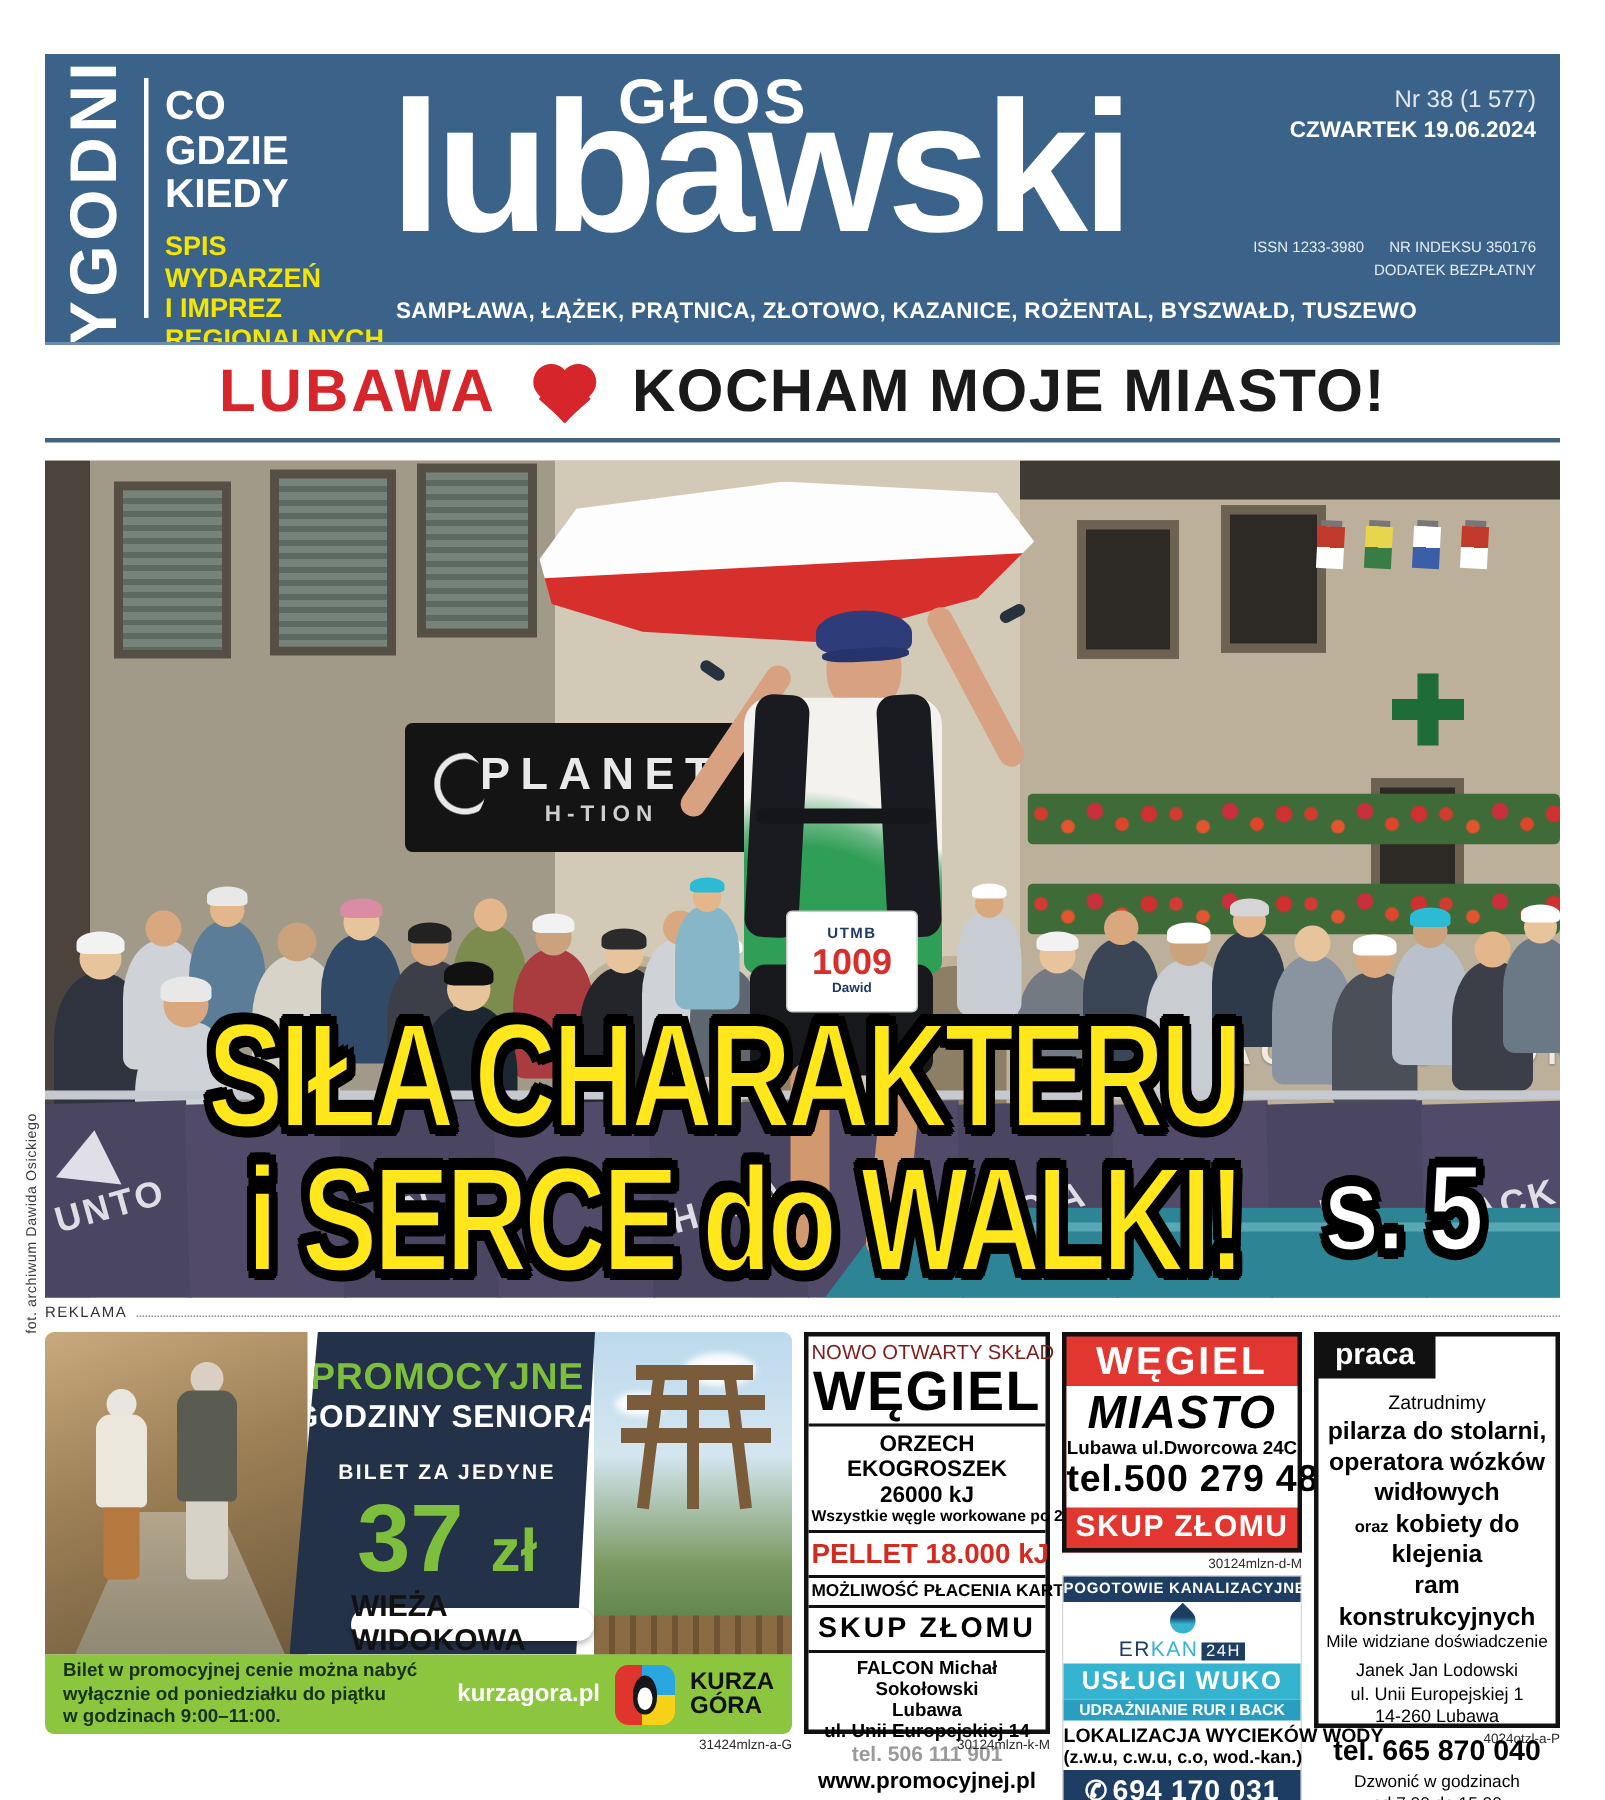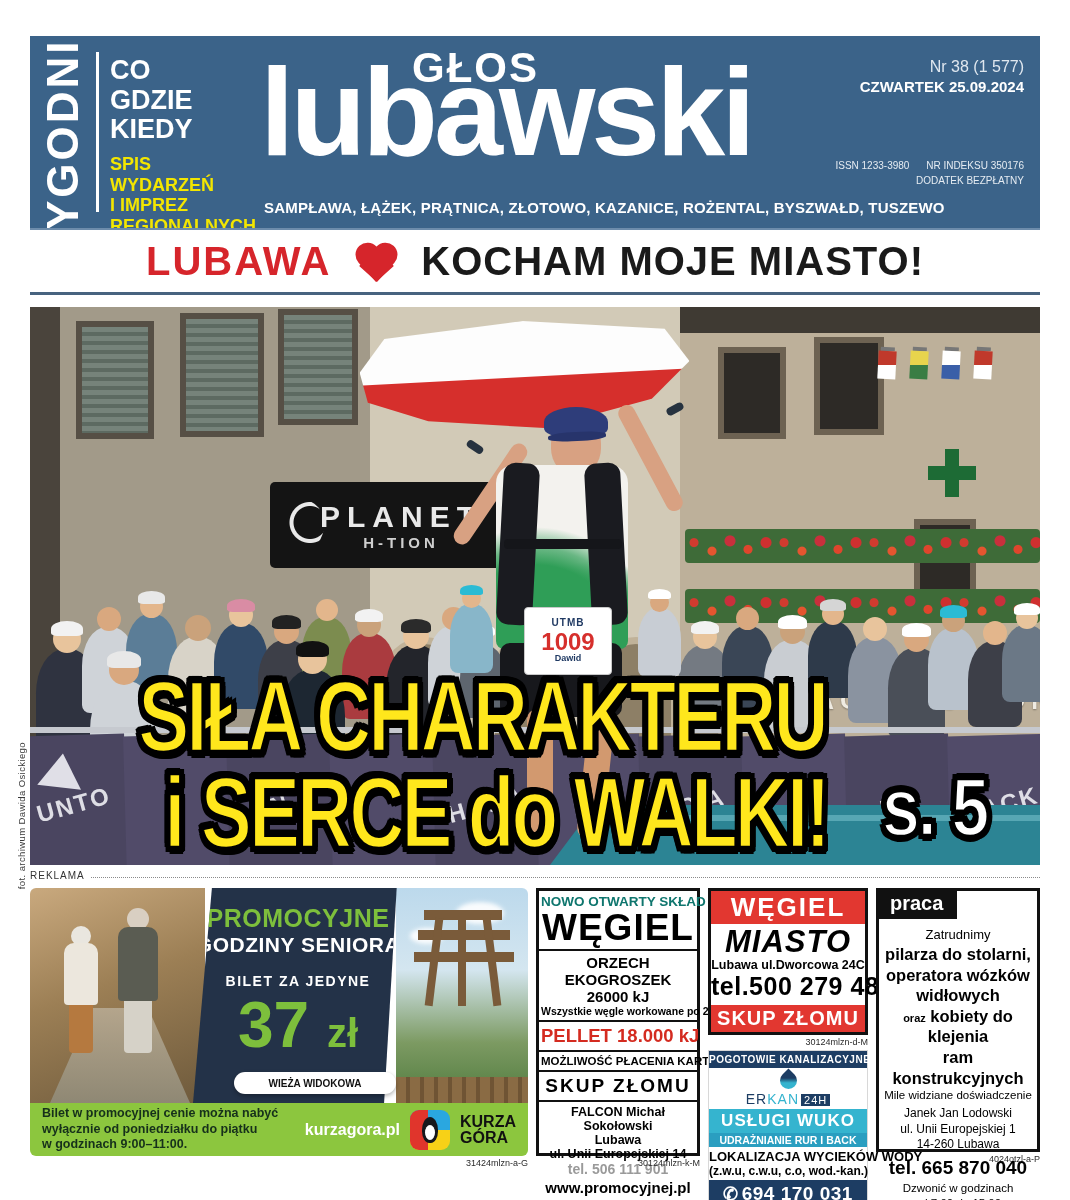--- a/index.html
+++ b/index.html
@@ -151,39 +151,39 @@
   .kg-price{color:#7dbf3c;font-size:64px;font-weight:800;line-height:1;margin-top:4px;}
   .kg-price .zl{font-size:40px;margin-top:40px;}
   .kg-photo-r{position:absolute;left:366px;top:0;width:132px;height:215px;
     background:linear-gradient(180deg,#bcd9ec 0%,#d4e6f0 38%,#7c9a62 72%,#4f7a3e 100%);}
   .kg-cloud{position:absolute;background:#fff;border-radius:50%;filter:blur(2px);opacity:.9;}
   .kg-tower{position:absolute;left:18px;top:22px;width:100px;height:96px;}
   .kg-tower div{position:absolute;background:#7a5b3a;}
   .kg-deck{position:absolute;left:0;bottom:0;width:132px;height:26px;
     background:repeating-linear-gradient(90deg,#8a6b44 0 10px,#6f5434 10px 14px);}
   .kg-pill{position:absolute;left:204px;top:184px;width:162px;height:22px;background:#fff;border-radius:16px;z-index:3;
-    display:flex;align-items:center;justify-content:center;font-size:10px;font-weight:800;color:#111;box-shadow:0 2px 4px rgba(0,0,0,.3);}
+    display:flex;align-items:center;justify-content:center;font-size:20px;font-weight:800;color:#111;box-shadow:0 2px 4px rgba(0,0,0,.3);}
   .kg-bar{position:absolute;left:0;bottom:0;width:100%;height:53px;background:#8cc63e;z-index:2;
     display:flex;align-items:center;padding:0 12px;box-sizing:border-box;gap:10px;}
   .kg-info{font-size:12.5px;line-height:1.25;color:#16301b;font-weight:600;white-space:nowrap;}
   .kg-info .b{font-weight:800;}
   .kg-site{margin-left:auto;color:#fff;font-weight:800;font-size:16px;}
   .kg-logo{width:40px;height:40px;border-radius:9px;position:relative;flex:none;
     background:linear-gradient(180deg,#2aa7e0 0 50%,#f7d117 50% 100%);overflow:hidden;}
   .kg-logo::before{content:"";position:absolute;left:0;top:0;width:45%;height:100%;background:#e0352c;}
   .kg-peng{position:absolute;left:12px;top:7px;width:16px;height:26px;background:#17181c;border-radius:50% 50% 45% 45%;}
   .kg-peng::after{content:"";position:absolute;left:3px;top:8px;width:10px;height:15px;background:#fff;border-radius:50%;}
   .kg-brand{font-size:16px;font-weight:800;color:#111;line-height:.95;}
 
   
   .ad-falcon{width:164px;flex:none;}
   .falcon{border:3px solid #111;background:#fff;height:262px;display:flex;flex-direction:column;text-align:center;}
   .falcon .row{border-bottom:2px solid #111;padding:3px 2px;}
   .falcon .row:last-child{border-bottom:none;}
-  .f-open{color:#0f766e;font-size:13.5px;font-weight:700;white-space:nowrap;}
+  .f-open{color:#7f1d1d;font-size:13.5px;font-weight:400;white-space:nowrap;}
   .f-prod{font-size:37px;font-weight:800;letter-spacing:1px;line-height:1;}
   .f-l1{font-size:15px;font-weight:800;}
   .f-l2{font-size:15px;font-weight:800;}
   .f-l3{font-size:10.5px;font-weight:700;white-space:nowrap;}
   .f-pellet{color:#d42b20;font-size:18.5px;font-weight:800;white-space:nowrap;}
   .f-card{font-size:11.5px;font-weight:800;white-space:nowrap;}
   .f-skup{font-size:19px;font-weight:800;letter-spacing:2px;}
   .f-name{font-size:12.5px;font-weight:800;}
   .f-city{font-size:12.5px;font-weight:800;}
   .f-addr{font-size:12.5px;font-weight:800;}
@@ -245,21 +245,21 @@
       <div>I IMPREZ</div>
       <div>REGIONALNYCH</div>
     </div>
     <div class="logo">
       <span class="glos">GŁOS</span>
       <span class="lubawski">lubawski</span>
       <div class="regions">SAMPŁAWA, ŁĄŻEK, PRĄTNICA, ZŁOTOWO, KAZANICE, ROŻENTAL, BYSZWAŁD, TUSZEWO</div>
     </div>
     <div class="issue">
       <div class="issue-no">Nr 38 (1 577)</div>
-      <div class="issue-date">CZWARTEK 25.09.2024</div>
+      <div class="issue-date">CZWARTEK 19.06.2024</div>
     </div>
     <div class="issn-block">
       <div class="issn-row">
         <span>ISSN 1233-3980</span>
         <span>NR INDEKSU 350176</span>
       </div>
       <div>DODATEK BEZPŁATNY</div>
     </div>
   </div>
 

